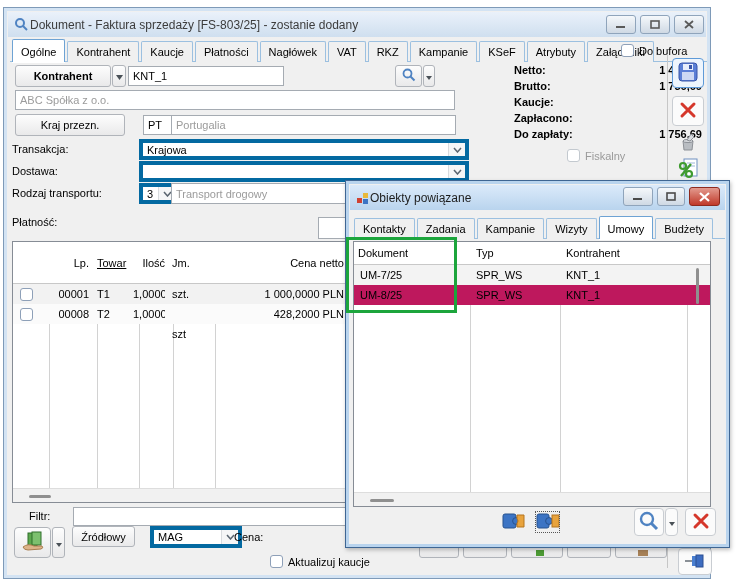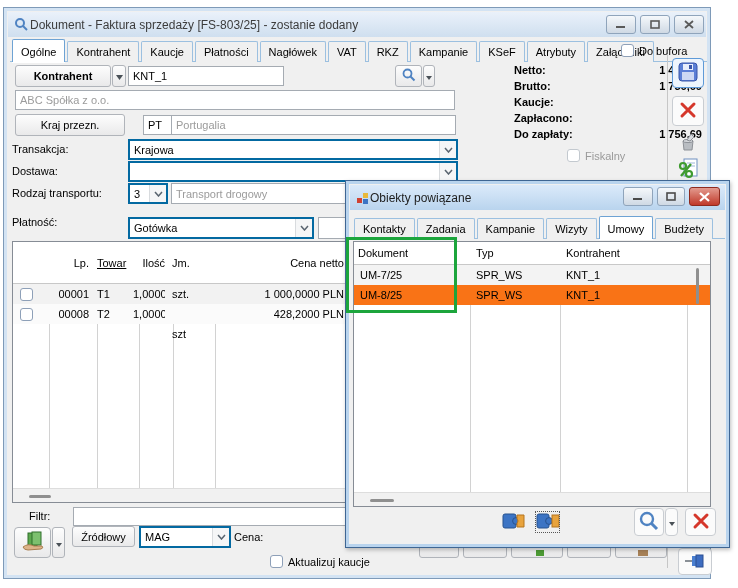--- a/index.html
+++ b/index.html
@@ -21,21 +21,21 @@
   
   .tabstrip { position:absolute; display:flex; align-items:flex-end; }
   .tabline { position:absolute; height:1px; background:#9cc0e0; }
   .tab { border:1px solid #9cc0e0; border-bottom:none; background:#f0f0f0; padding:4px 8px 4px; margin-right:2px; border-radius:2px 2px 0 0; color:#000; position:relative; }
   .tab.sel { background:#fff; border-color:#6ea3d4; padding-top:6px; z-index:2; box-shadow:0 1px 0 #fff; }
 
   
   .btn { position:absolute; border:1px solid #b0b4ba; border-radius:3px; background:linear-gradient(#fdfdfd,#e9e9ea); display:flex; align-items:center; justify-content:center; }
   .field { position:absolute; border:1px solid #a5abb2; background:#fff; font-family:"Liberation Sans",sans-serif; font-size:11px; padding:0 4px; color:#000; }
   .field.gray { color:#9b9b9b; }
-  .combo { position:absolute; border:2px solid #0369a1; background:#fff; display:flex; align-items:center; }
+  .combo { position:absolute; border:4px solid #0369a1; background:#fff; display:flex; align-items:center;margin-left:11px; }
   .combo .ctext { flex:1; padding-left:4px; white-space:nowrap; overflow:hidden; }
   .combo .carr { width:17px; align-self:stretch; display:flex; align-items:center; justify-content:center; border-left:1px solid #d8dbde; background:#f5f6f7; }
   .lbl { position:absolute; white-space:nowrap; }
   .chk { position:absolute; width:13px; height:13px; border:1px solid #8ea0b8; border-radius:3px; background:#fff; }
   .chk.dis { border-color:#c3c9cf; }
   .graytext { color:#9a9a9a; }
 
   
   .totrow { position:absolute; left:510px; width:188px; display:flex; justify-content:space-between; font-weight:bold; }
 
@@ -211,28 +211,20 @@
           <rect x="7" y="2" width="13" height="17" fill="#fff" stroke="#6f8fc0"></rect>
           <line x1="10" y1="6" x2="18" y2="6" stroke="#9db5d8"></line>
           <line x1="10" y1="9" x2="18" y2="9" stroke="#9db5d8"></line>
           <line x1="4" y1="19" x2="14" y2="7" stroke="#3f9b2f" stroke-width="2.4"></line>
           <circle cx="6" cy="9" r="3" fill="none" stroke="#3f9b2f" stroke-width="2.2"></circle>
           <circle cx="12" cy="17" r="3" fill="none" stroke="#3f9b2f" stroke-width="2.2"></circle>
         </svg></span>
   </div>
 
   <span class="lbl" style="left:8px;top:208px;">Płatność:</span>
-  <div class="combo" style="left:124px;top:209px;width:186px;height:22px;">
-    <span class="ctext">Gotówka</span>
-    <span class="carr">
-        <svg width="9" height="6">
-          <path d="M1 1 L4.5 5 L8 1" fill="none" stroke="#5a6570" stroke-width="1.5"></path>
-        </svg>
-      </span>
-  </div>
   <input class="field" style="left: 314px; top: 209px; width: 140px; height: 22px;" readonly="" value="">
 
   <div class="tbl" style="left:8px;top:233px;width:695px;height:262px;">
     <div class="vline" style="left:36px;height:246px;"></div>
     <div class="vline" style="left:84px;height:246px;"></div>
     <div class="vline" style="left:126px;height:246px;"></div>
     <div class="vline" style="left:160px;height:246px;"></div>
     <div class="vline" style="left:202px;height:246px;"></div>
     <div class="trow" style="top:0;height:42px;border-bottom:1px solid #c8c8c8;background:#fff;">
       <span class="cell" style="width:36px;"></span>
@@ -357,21 +349,21 @@
     <div class="trow" style="top:0;height:23px;border-bottom:1px solid #c8c8c8;background:#fff;">
       <span class="cell" style="width:116px;padding-left:4px;">Dokument</span>
       <span class="cell" style="width:90px;padding-left:6px;">Typ</span>
       <span class="cell" style="width:120px;padding-left:6px;">Kontrahent</span>
     </div>
     <div class="trow" style="top:23px;height:20px;background:#f3f3f3;">
       <span class="cell" style="width:116px;padding-left:6px;">UM-7/25</span>
       <span class="cell" style="width:90px;padding-left:6px;">SPR_WS</span>
       <span class="cell" style="width:120px;padding-left:6px;">KNT_1</span>
     </div>
-    <div class="trow" style="top:43px;height:20px;background:#f97316;">
+    <div class="trow" style="top:43px;height:20px;background:#be185d;">
       <span class="cell" style="width:116px;padding-left:6px;">UM-8/25</span>
       <span class="cell" style="width:90px;padding-left:6px;">SPR_WS</span>
       <span class="cell" style="width:120px;padding-left:6px;">KNT_1</span>
     </div>
     <div class="thumb" style="left:342px;top:26px;width:3px;height:36px;"></div>
     <div class="hscroll" style="left:0;right:0;bottom:0;height:14px;">
       <div class="thumb" style="left:16px;top:6px;width:24px;height:3px;"></div>
     </div>
   </div>
 

